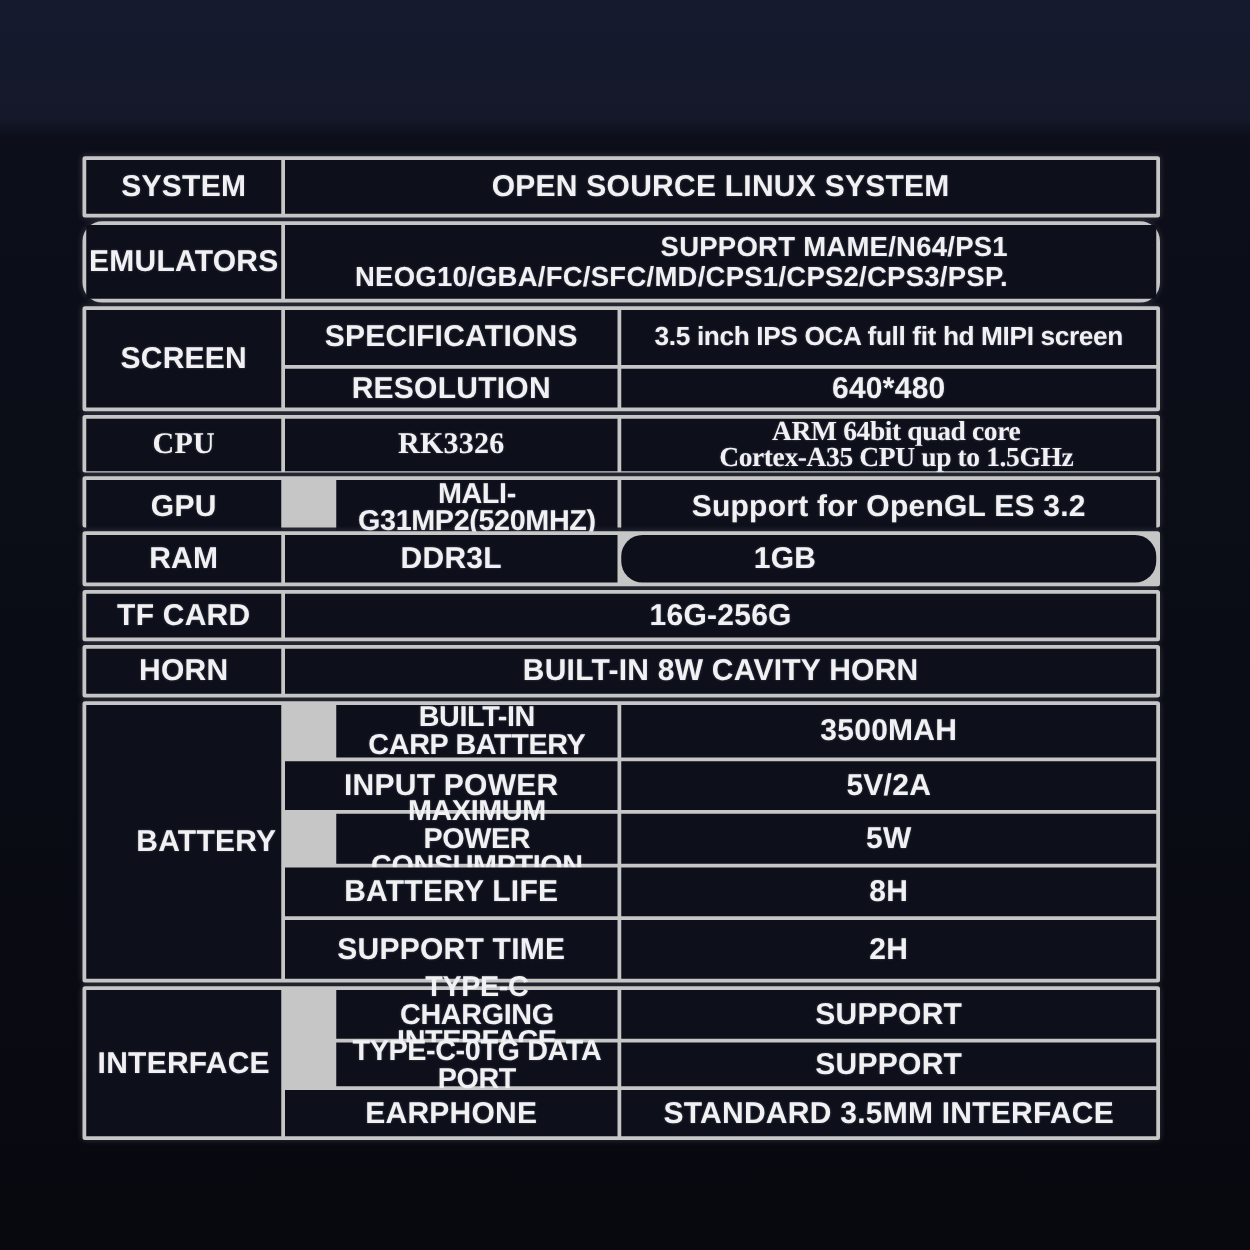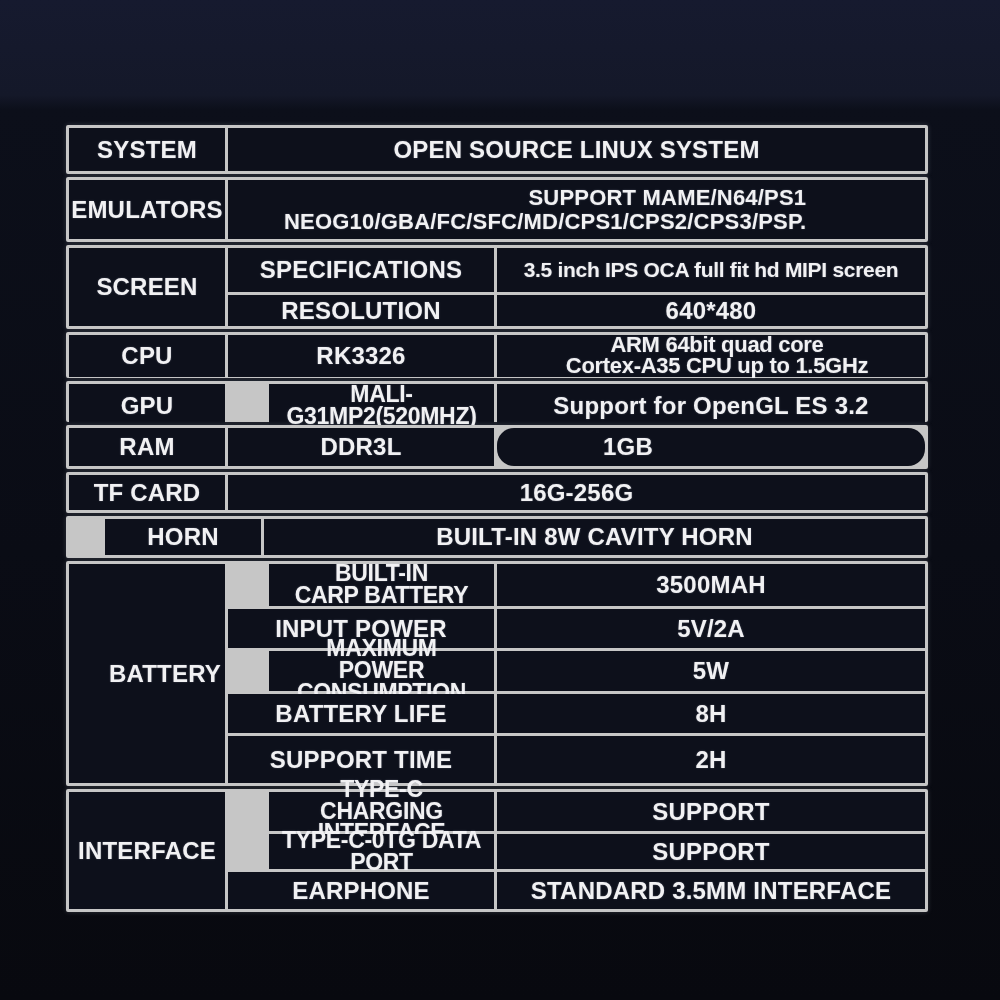--- a/index.html
+++ b/index.html
@@ -39,27 +39,27 @@
   .span2{grid-row:1 / span 2;}
   .span3{grid-row:1 / span 3;}
   .span5{grid-row:1 / span 5;padding-left:36px;}
   .tight{font-size:23px;line-height:.95;letter-spacing:-.3px;margin-left:41px;}
   .fit{font-size:21px;letter-spacing:-.3px;}
   .two-line-val{font-size:22px;line-height:.95;letter-spacing:-.3px;padding-left:12px;}
   .left{justify-content:flex-start;text-align:right;padding-left:56px;font-size:22px;line-height:1.05;}
   .off-left{justify-content:flex-start;padding-left:106px;border-radius:17px;}
   
   .s-system{height:49px;grid-template-rows:1fr;}
-  .s-emulators{height:65px;grid-template-rows:1fr;}
+  .s-emulators{height:65px;grid-template-rows:1fr;border-radius:16px;}
   .s-screen{height:84px;grid-template-rows:44px 1fr;}
-  .s-cpu{height:46px;grid-template-rows:1fr;}
+  .s-cpu{height:46px;grid-template-rows:1fr;font-family:Liberation Serif, serif;}
   .s-gpu{height:41px;grid-template-rows:1fr;}
   .s-ram{height:44px;grid-template-rows:1fr;}
   .s-tf{height:41px;grid-template-rows:1fr;}
-  .s-horn{height:42px;grid-template-rows:1fr;padding-left:36px;}
+  .s-horn{height:42px;grid-template-rows:1fr;}
   .s-battery{height:225px;grid-template-rows:42px 39px 40px 39px 1fr;}
   .s-interface{height:123px;grid-template-rows:39px 35px 1fr;}
 </style>
 </head>
 <body>
 
 <div class="spec-table">
 
   <div class="sec cols2 s-system">
     <div class="cell label">SYSTEM</div>

